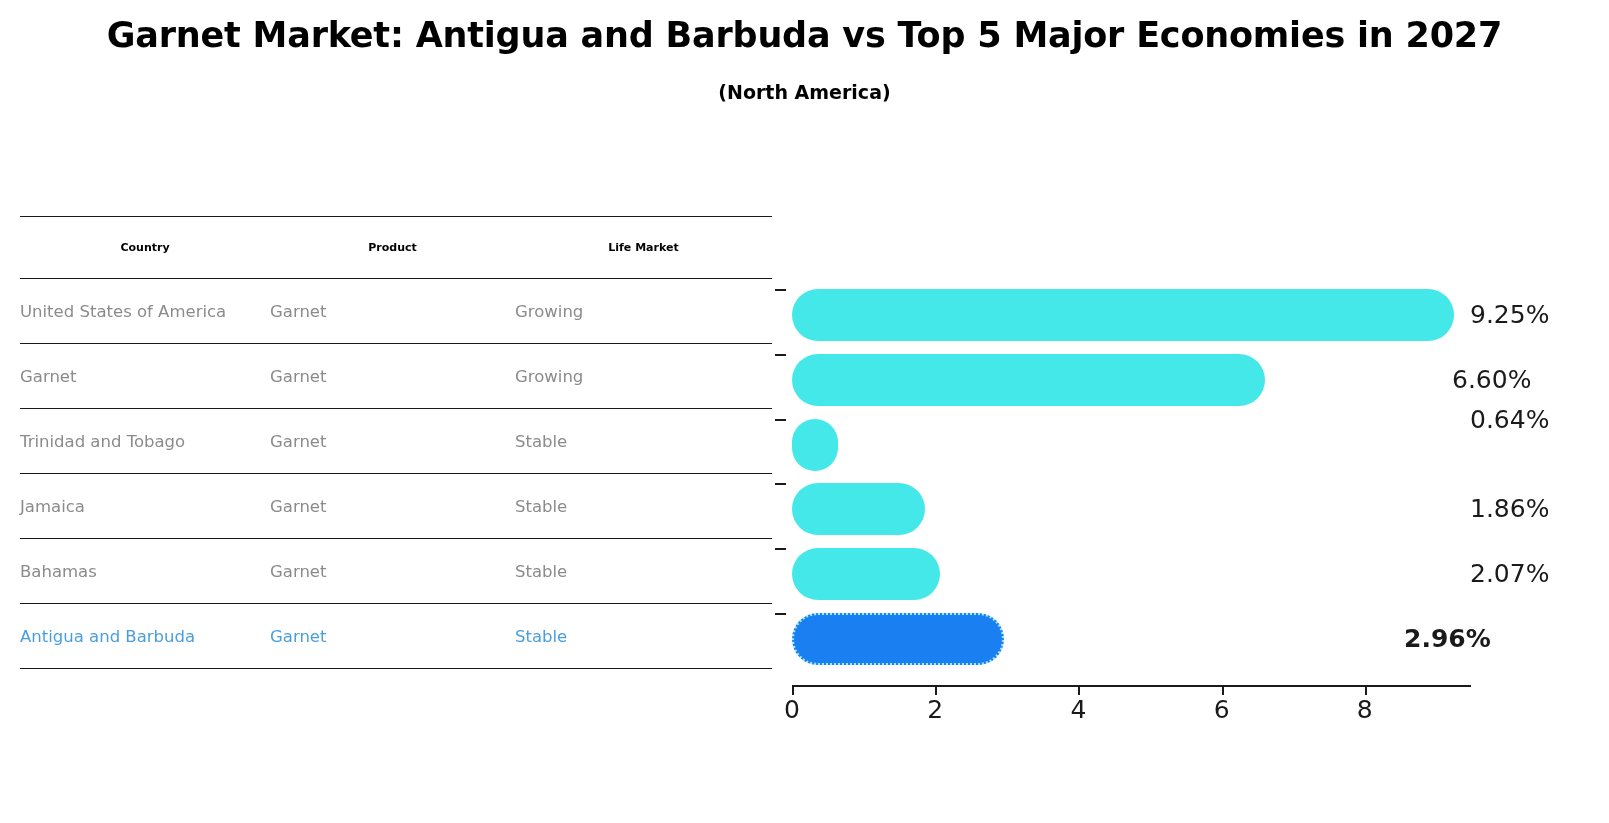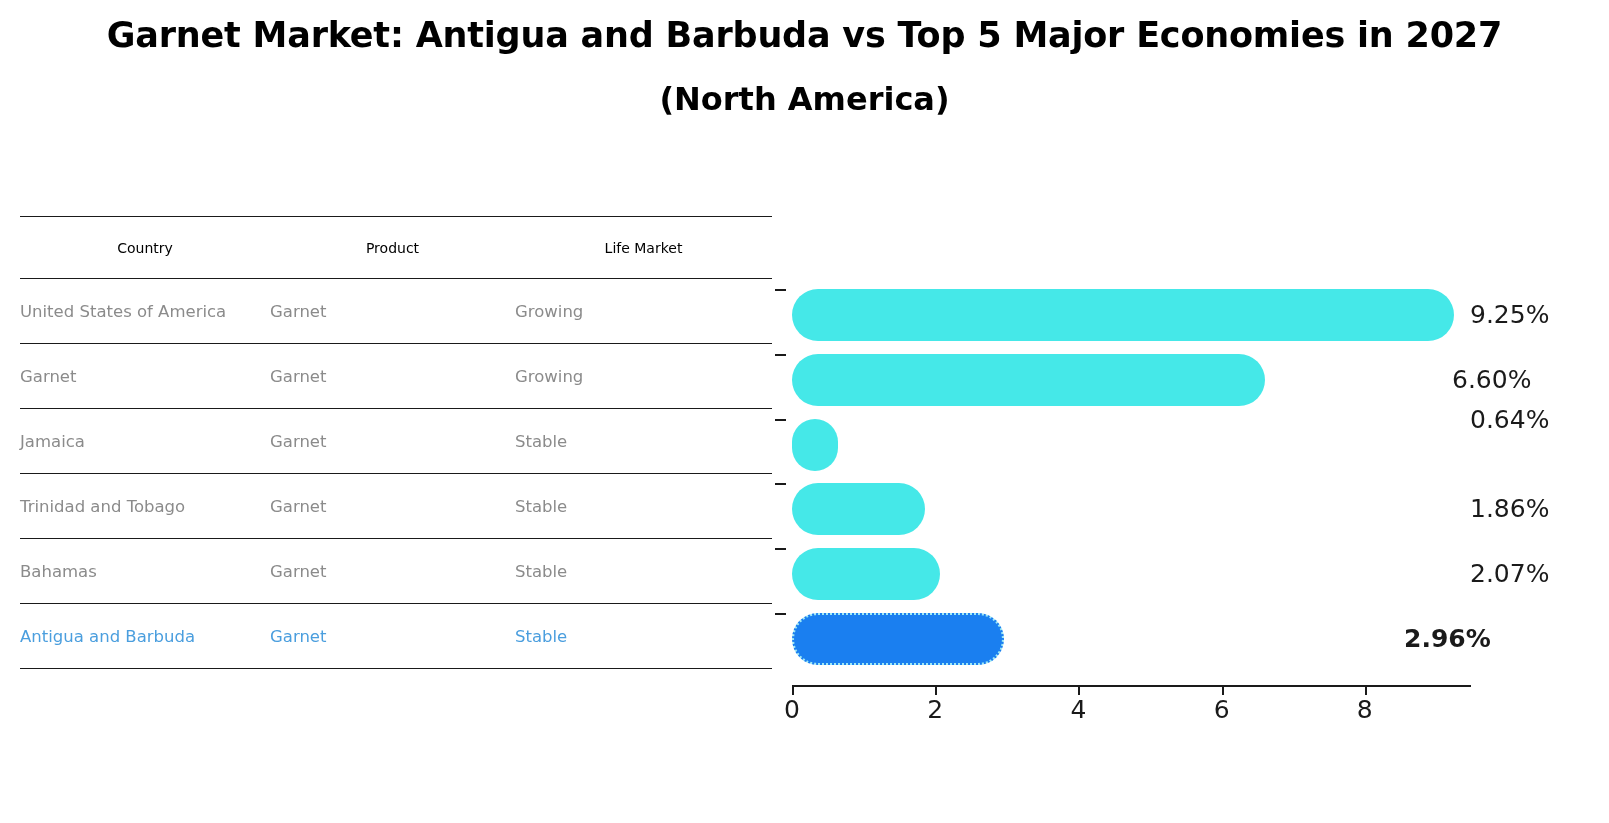--- a/index.html
+++ b/index.html
@@ -12,33 +12,33 @@
   .page { position:relative; width:1609px; height:823px; }
 
   
   .title-block { position:absolute; top:0; left:0; width:1609px; text-align:center; }
   .title-main {
     font-size:35px; font-weight:bold; color:#000000;
     letter-spacing:-0.2px; line-height:1.0; padding-top:18px;
     white-space:nowrap;
   }
   .title-sub {
-    font-size:32px; font-weight:bold; color:#000000;
+    font-size:19px; font-weight:bold; color:#000000;
     line-height:1.0; padding-top:30px;
   }
 
   
   .table-area { position:absolute; left:20px; top:216px; width:752px; }
   table.data-table { width:752px; border-collapse:collapse; table-layout:fixed; }
   table.data-table col.c-country { width:250px; }
   table.data-table col.c-product  { width:245px; }
   table.data-table col.c-life     { width:257px; }
 
   table.data-table th {
-    font-size:14px; font-weight:normal; color:#000000;
+    font-size:11px; font-weight:bold; color:#000000;
     text-align:center; height:62px; vertical-align:middle;
     border-top:1.6px solid #1a1a1a;
     border-bottom:1.6px solid #1a1a1a;
   }
   table.data-table td {
     font-size:16.5px; font-weight:normal; color:#8b8b8b;
     height:65px; vertical-align:middle;
     border-bottom:1.6px solid #1a1a1a;
   }
   table.data-table tr.row-highlight td { color:#4a9ede; }
@@ -113,26 +113,26 @@
           <td>United States of America</td>
           <td>Garnet</td>
           <td>Growing</td>
         </tr>
         <tr>
           <td>Garnet</td>
           <td>Garnet</td>
           <td>Growing</td>
         </tr>
         <tr>
-          <td>Jamaica</td>
+          <td>Trinidad and Tobago</td>
           <td>Garnet</td>
           <td>Stable</td>
         </tr>
         <tr>
-          <td>Trinidad and Tobago</td>
+          <td>Jamaica</td>
           <td>Garnet</td>
           <td>Stable</td>
         </tr>
         <tr>
           <td>Bahamas</td>
           <td>Garnet</td>
           <td>Stable</td>
         </tr>
         <tr class="row-highlight">
           <td>Antigua and Barbuda</td>

